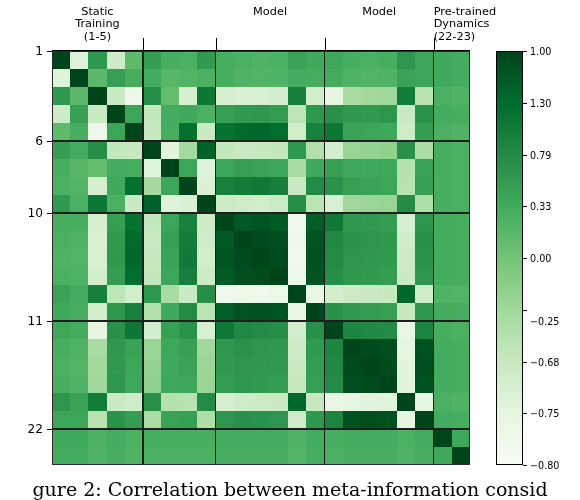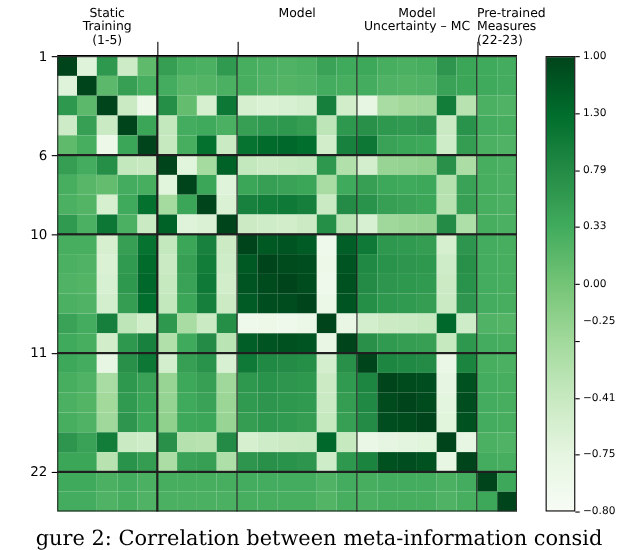--- a/index.html
+++ b/index.html
@@ -179,26 +179,25 @@
       <span class="gl3">(1-5)</span>
     </div>
     <div class="group-tick" style="left: 90.8696px;"></div>
     <div class="group-tick" style="left: 163.565px;"></div>
     <div class="group-header" style="left: 163.565px; width: 109.043px;">
       <span class="gl1">Model</span>
     </div>
     <div class="group-tick" style="left: 272.609px;"></div>
     <div class="group-header" style="left: 272.609px; width: 109.043px;">
       <span class="gl1">Model</span>
-      <span class="gl2">Uncertainty – MC</span>
     </div>
     <div class="group-tick" style="left: 381.652px;"></div>
     <div class="group-header" style="left: 381.652px; width: 36.3478px;">
       <span class="gl1">Pre-trained</span>
-      <span class="gl2">Measures</span>
+      <span class="gl2">Dynamics</span>
       <span class="gl3">(22-23)</span>
     </div>
   </div>
 <div id="header-rule"></div>
 
 <div id="y-axis">
     <div class="ytick-mark" style="top: 0px;"></div>
     <div class="ytick-label" style="top: 0px;">1</div>
     <div class="ytick-mark" style="top: 90px;"></div>
     <div class="ytick-label" style="top: 90px;">6</div>
@@ -761,22 +760,22 @@
     <div class="cbtick-label" style="top: 0px;">1.00</div>
     <div class="cbtick-mark" style="top: 51.75px;"></div>
     <div class="cbtick-label" style="top: 51.75px;">1.30</div>
     <div class="cbtick-mark" style="top: 103.5px;"></div>
     <div class="cbtick-label" style="top: 103.5px;">0.79</div>
     <div class="cbtick-mark" style="top: 155.25px;"></div>
     <div class="cbtick-label" style="top: 155.25px;">0.33</div>
     <div class="cbtick-mark" style="top: 207px;"></div>
     <div class="cbtick-label" style="top: 207px;">0.00</div>
     <div class="cbtick-mark" style="top: 258.75px;"></div>
-    <div class="cbtick-label" style="top: 241px;">−0.25</div>
+    <div class="cbtick-label" style="top: 270px;">−0.25</div>
     <div class="cbtick-mark" style="top: 310.5px;"></div>
-    <div class="cbtick-label" style="top: 310.5px;">−0.41</div>
+    <div class="cbtick-label" style="top: 310.5px;">−0.68</div>
     <div class="cbtick-mark" style="top: 362.25px;"></div>
     <div class="cbtick-label" style="top: 362.25px;">−0.75</div>
     <div class="cbtick-mark" style="top: 414px;"></div>
     <div class="cbtick-label" style="top: 414px;">−0.80</div>
   </div>
 
 <div id="caption">gure 2: Correlation between meta-information consid</div>
 
 </body></html>

